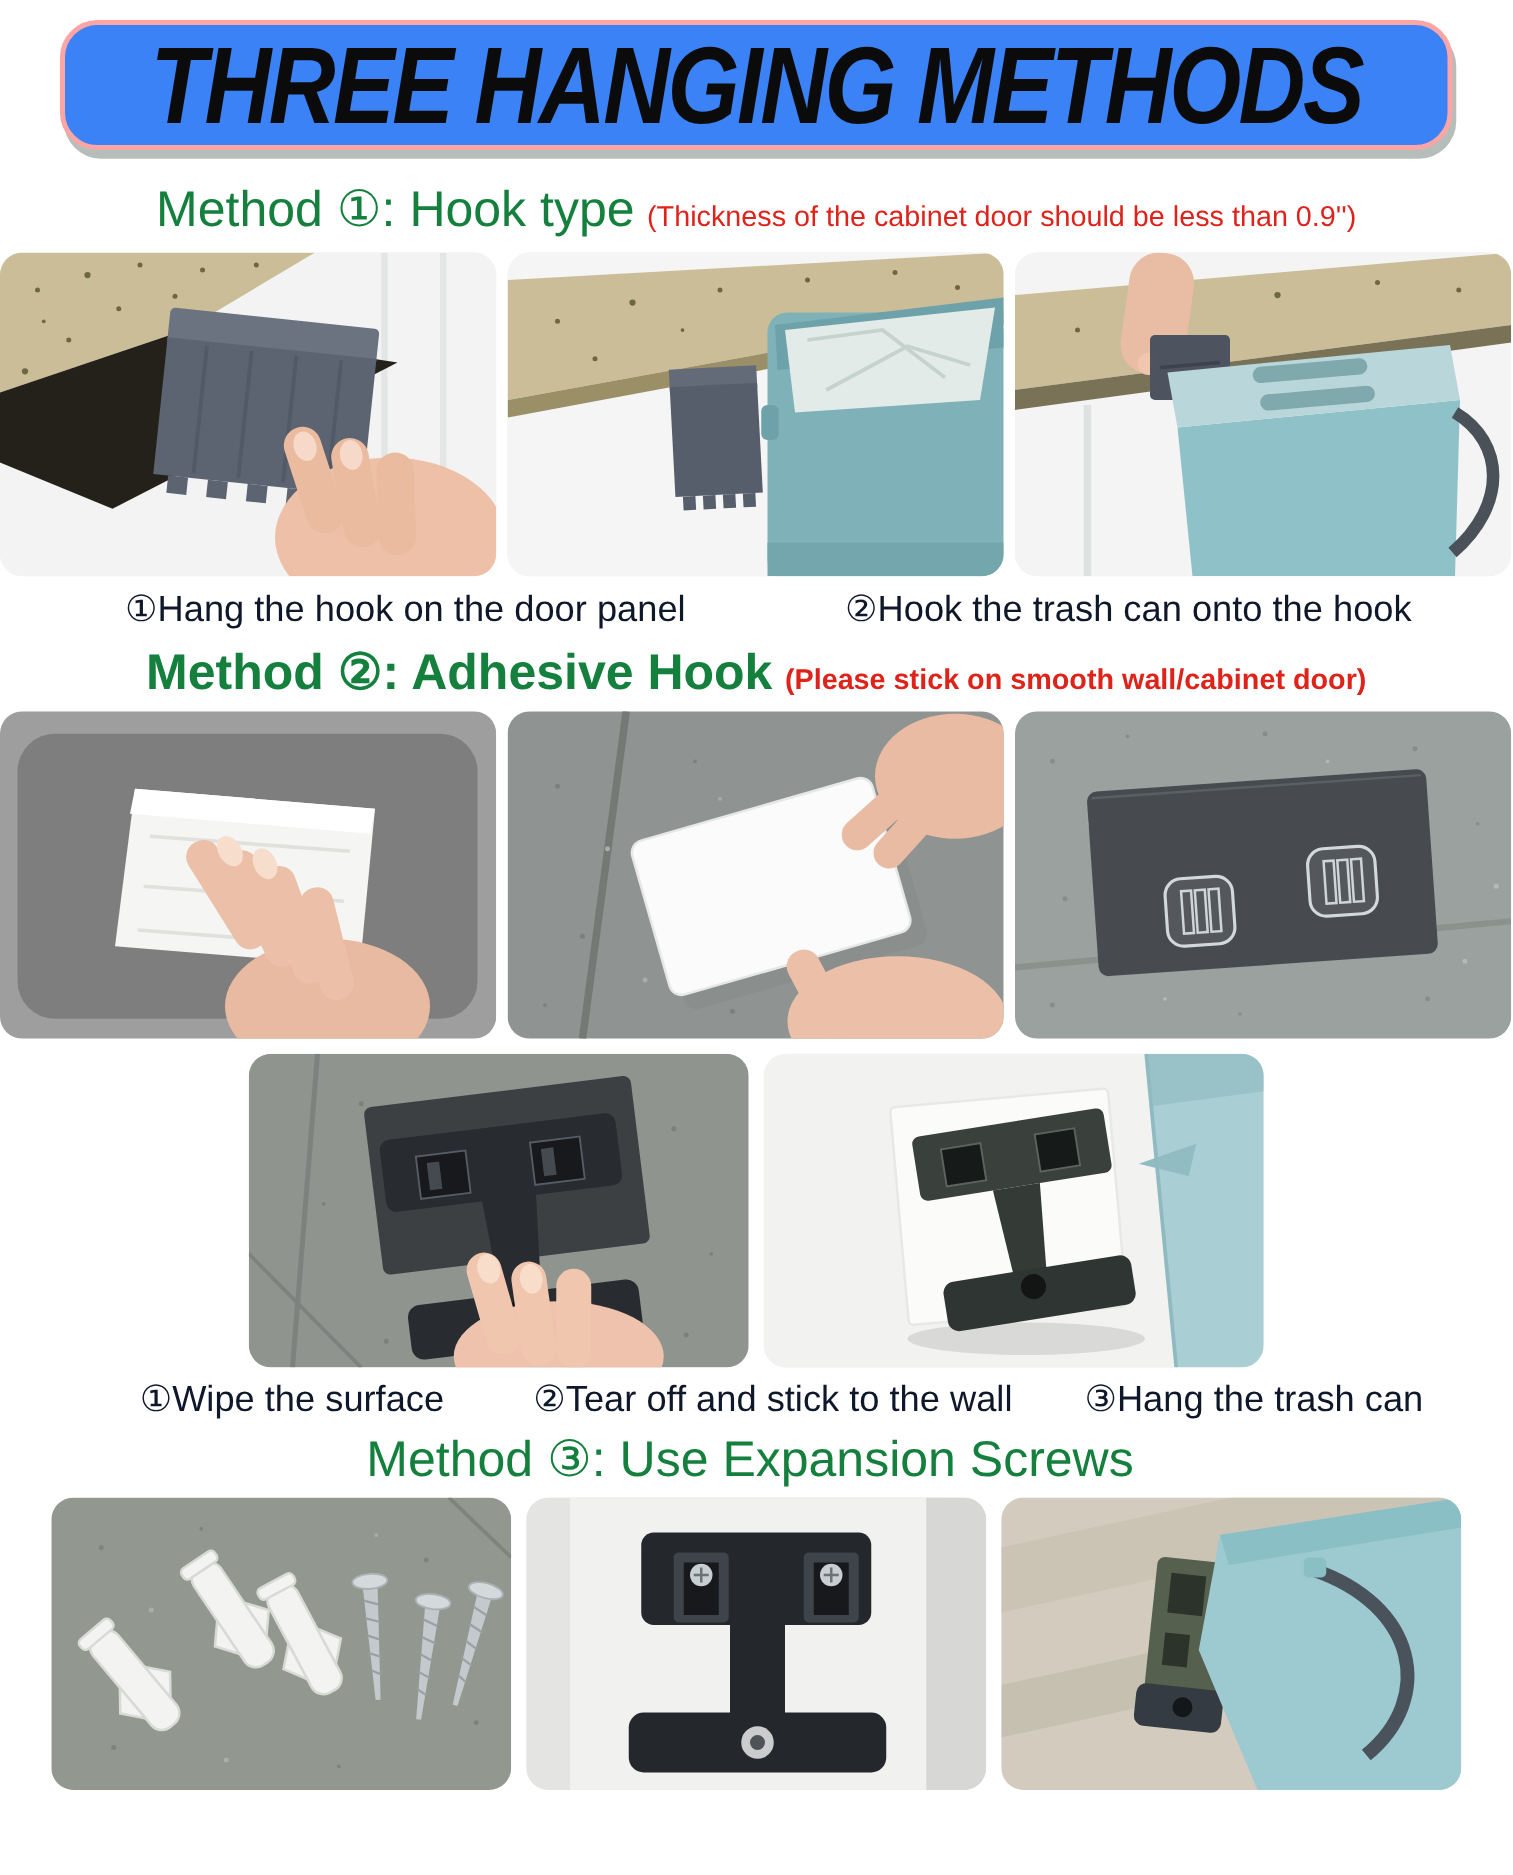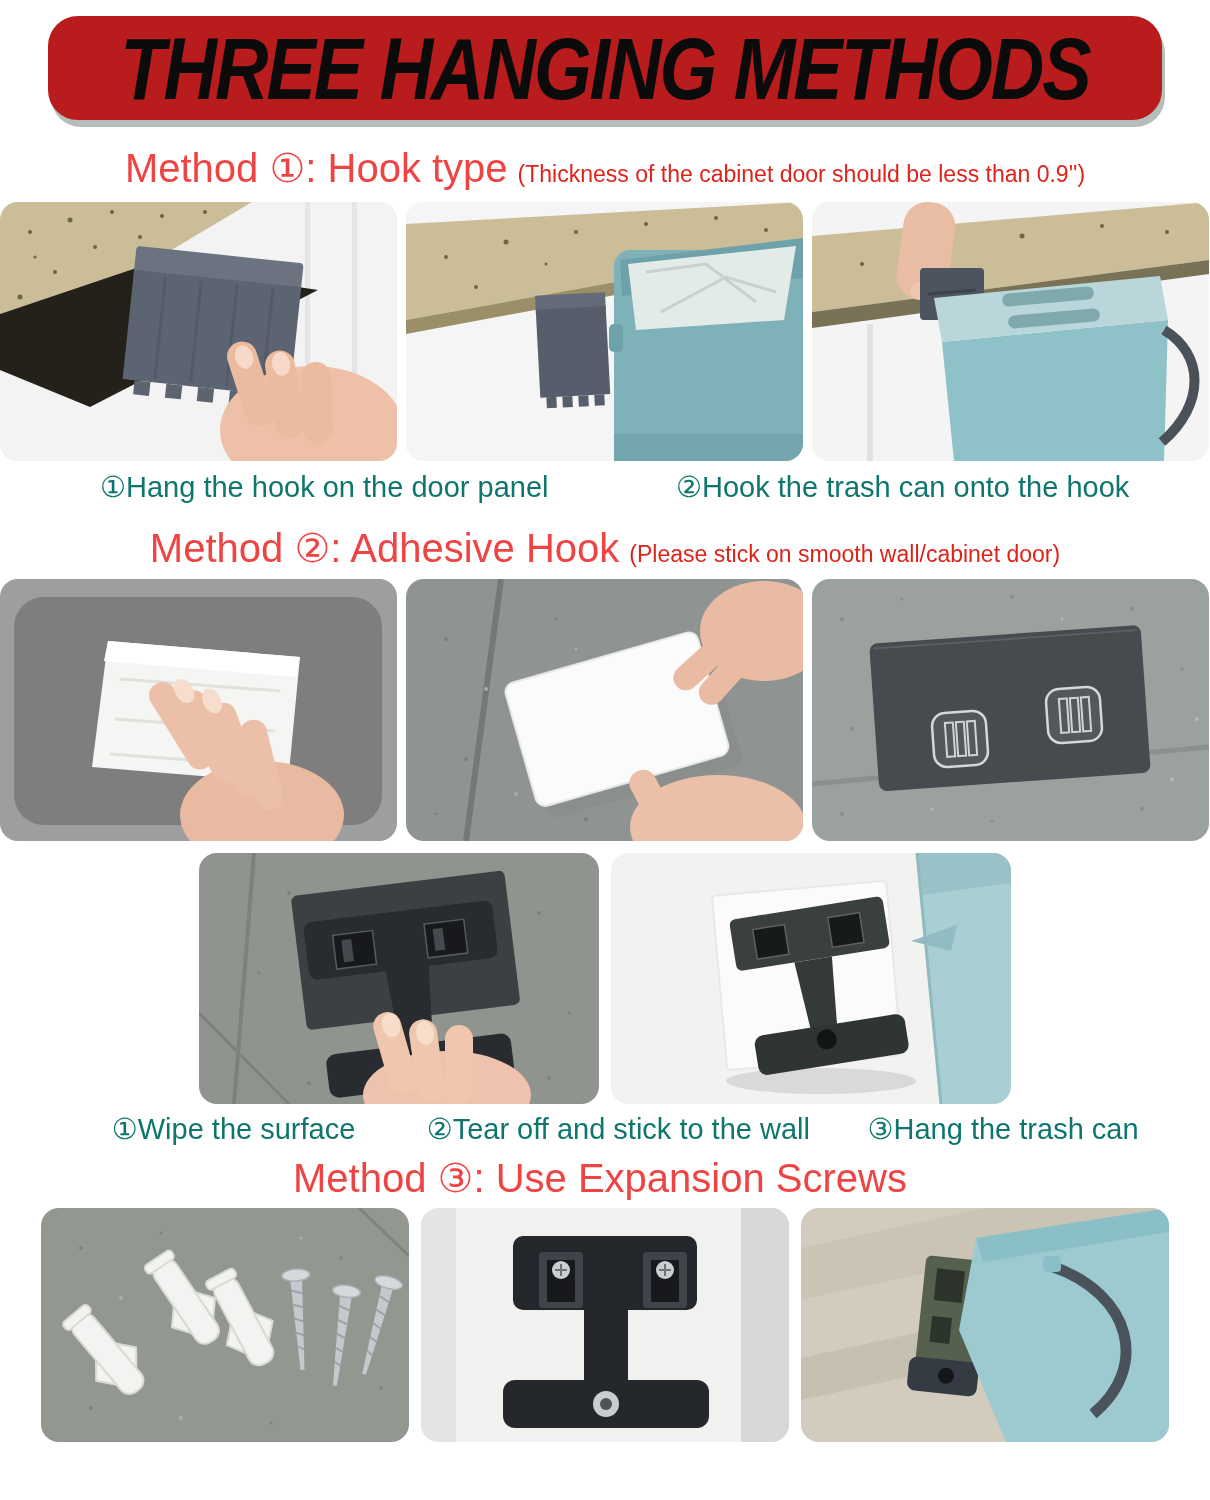--- a/index.html
+++ b/index.html
@@ -3,38 +3,38 @@
 <meta charset="utf-8">
 <style>
   * { margin:0; padding:0; box-sizing:border-box; }
   body { background:#ffffff; font-family:"Liberation Sans", sans-serif; }
   .page { position:relative; width:1210px; height:1500px; background:#fff; overflow:hidden; }
 
   
   .banner {
     margin:16px 48px 0;
     height:104px;
-    background:#b91c1c;
-    border:4px solid #b91c1c;
+    background:#3b82f6;
+    border:4px solid #fca5a5;
     border-radius:30px;
     box-shadow:3px 7px 0 0 #b6beba;
     display:flex; align-items:center; justify-content:center;
   }
   .banner-title {
     font-size:74px; font-weight:bold; font-style:italic;
     letter-spacing:-2px; color:#0b0b0b; white-space:nowrap;
     transform:scaleY(1.18); transform-origin:center;
   }
 
   
   .method-heading { text-align:center; white-space:nowrap; }
   .mh1 { margin-top:26px; height:44px; line-height:44px; }
-  .mh2 { margin-top:12px;  height:46px; line-height:46px; }
+  .mh2 { margin-top:2px;  height:46px; line-height:46px;font-weight:bold; }
   .mh3 { height:48px; line-height:48px; }
-  .method-heading .label { font-size:40px; color:#ef4444; }
+  .method-heading .label { font-size:40px; color:#15803d; }
   .method-heading .note  { font-size:23px; color:#de231b; margin-left:10px; }
 
   
   .photo-row { display:flex; gap:9px; margin-top:12px; }
   .photo-row.centered { justify-content:center; gap:12px; }
   .photo {
     border-radius:18px; overflow:hidden; background:#eceeec;
     flex:0 0 auto;
   }
   .photo svg { display:block; width:100%; height:100%; }
@@ -43,21 +43,21 @@
   .p-mid    { width:400px; height:251px; }
   .p-small  { width:368px; height:234px; }
 
   
   .caption-row { position:relative; }
   .cr1 { height:52px; }
   .cr3 { height:50px; }
   .cr4 { height:40px; }
   .caption {
     position:absolute; top:50%; transform:translate(-50%,-50%);
-    font-size:29px; color:#0f766e; white-space:nowrap;
+    font-size:29px; color:#0f172a; white-space:nowrap;
   }
 </style>
 </head>
 <body>
 
 <div class="page">
 
   <div class="banner">
     <div class="banner-title">THREE HANGING METHODS</div>
   </div>

